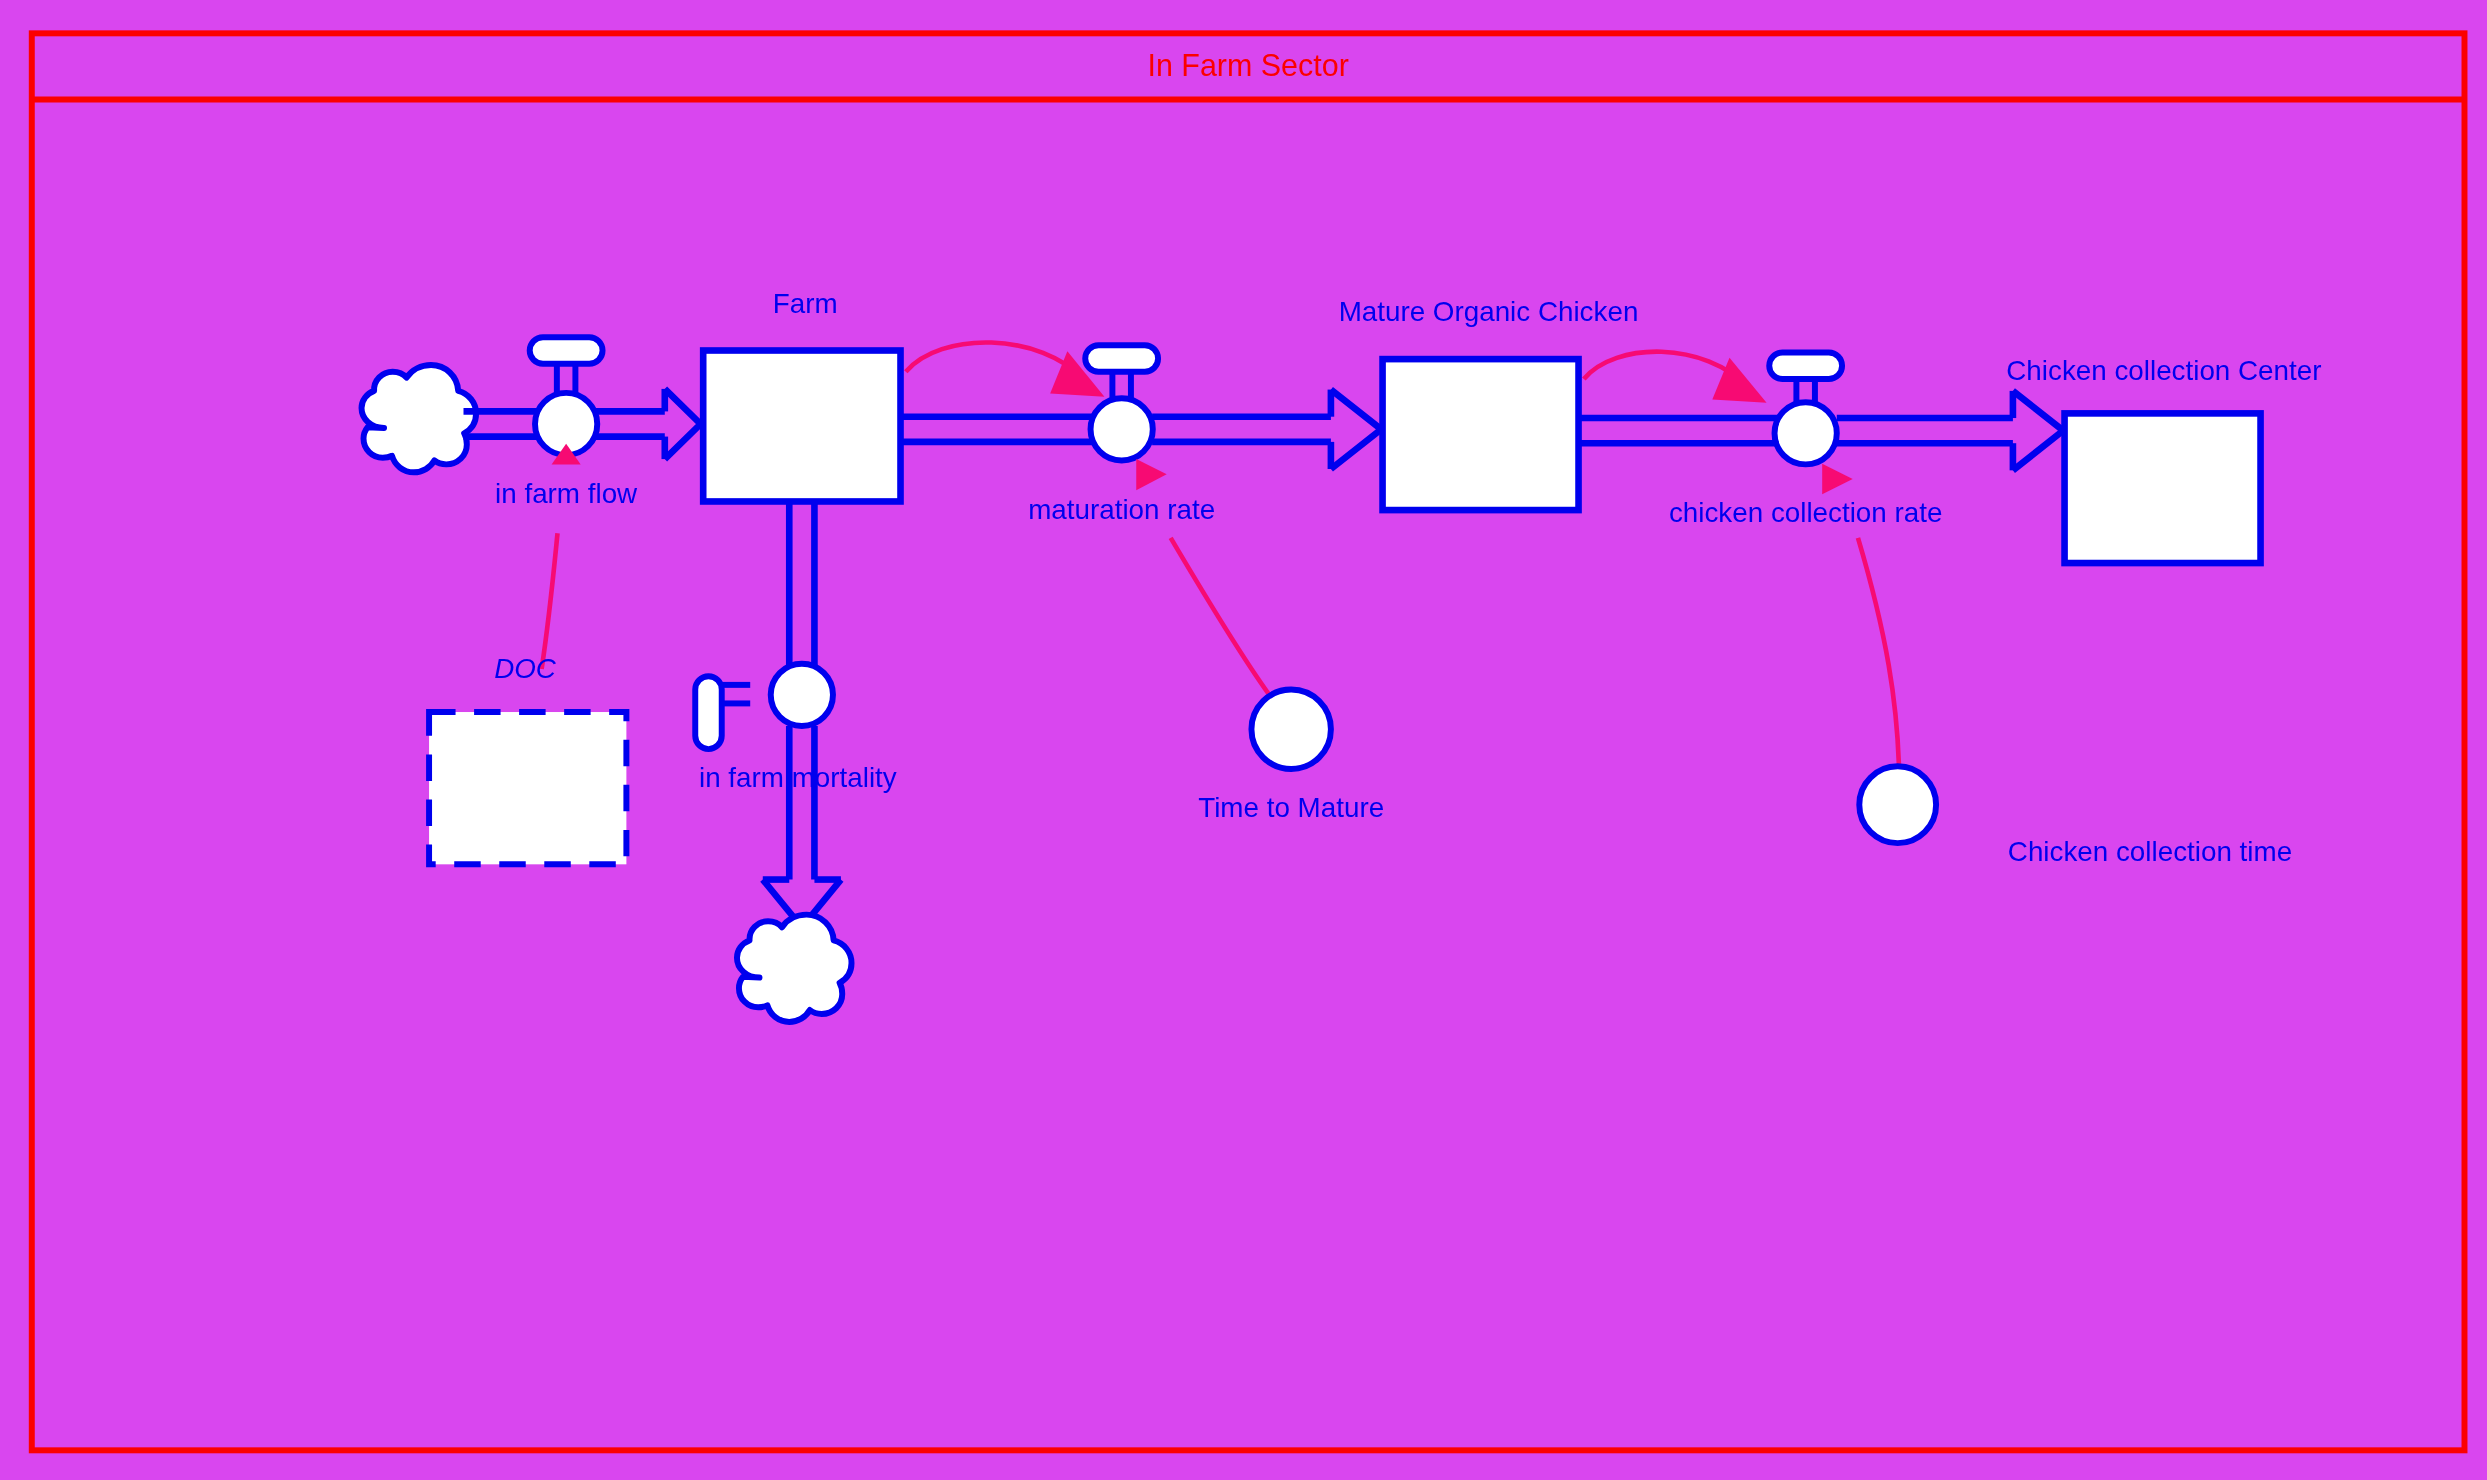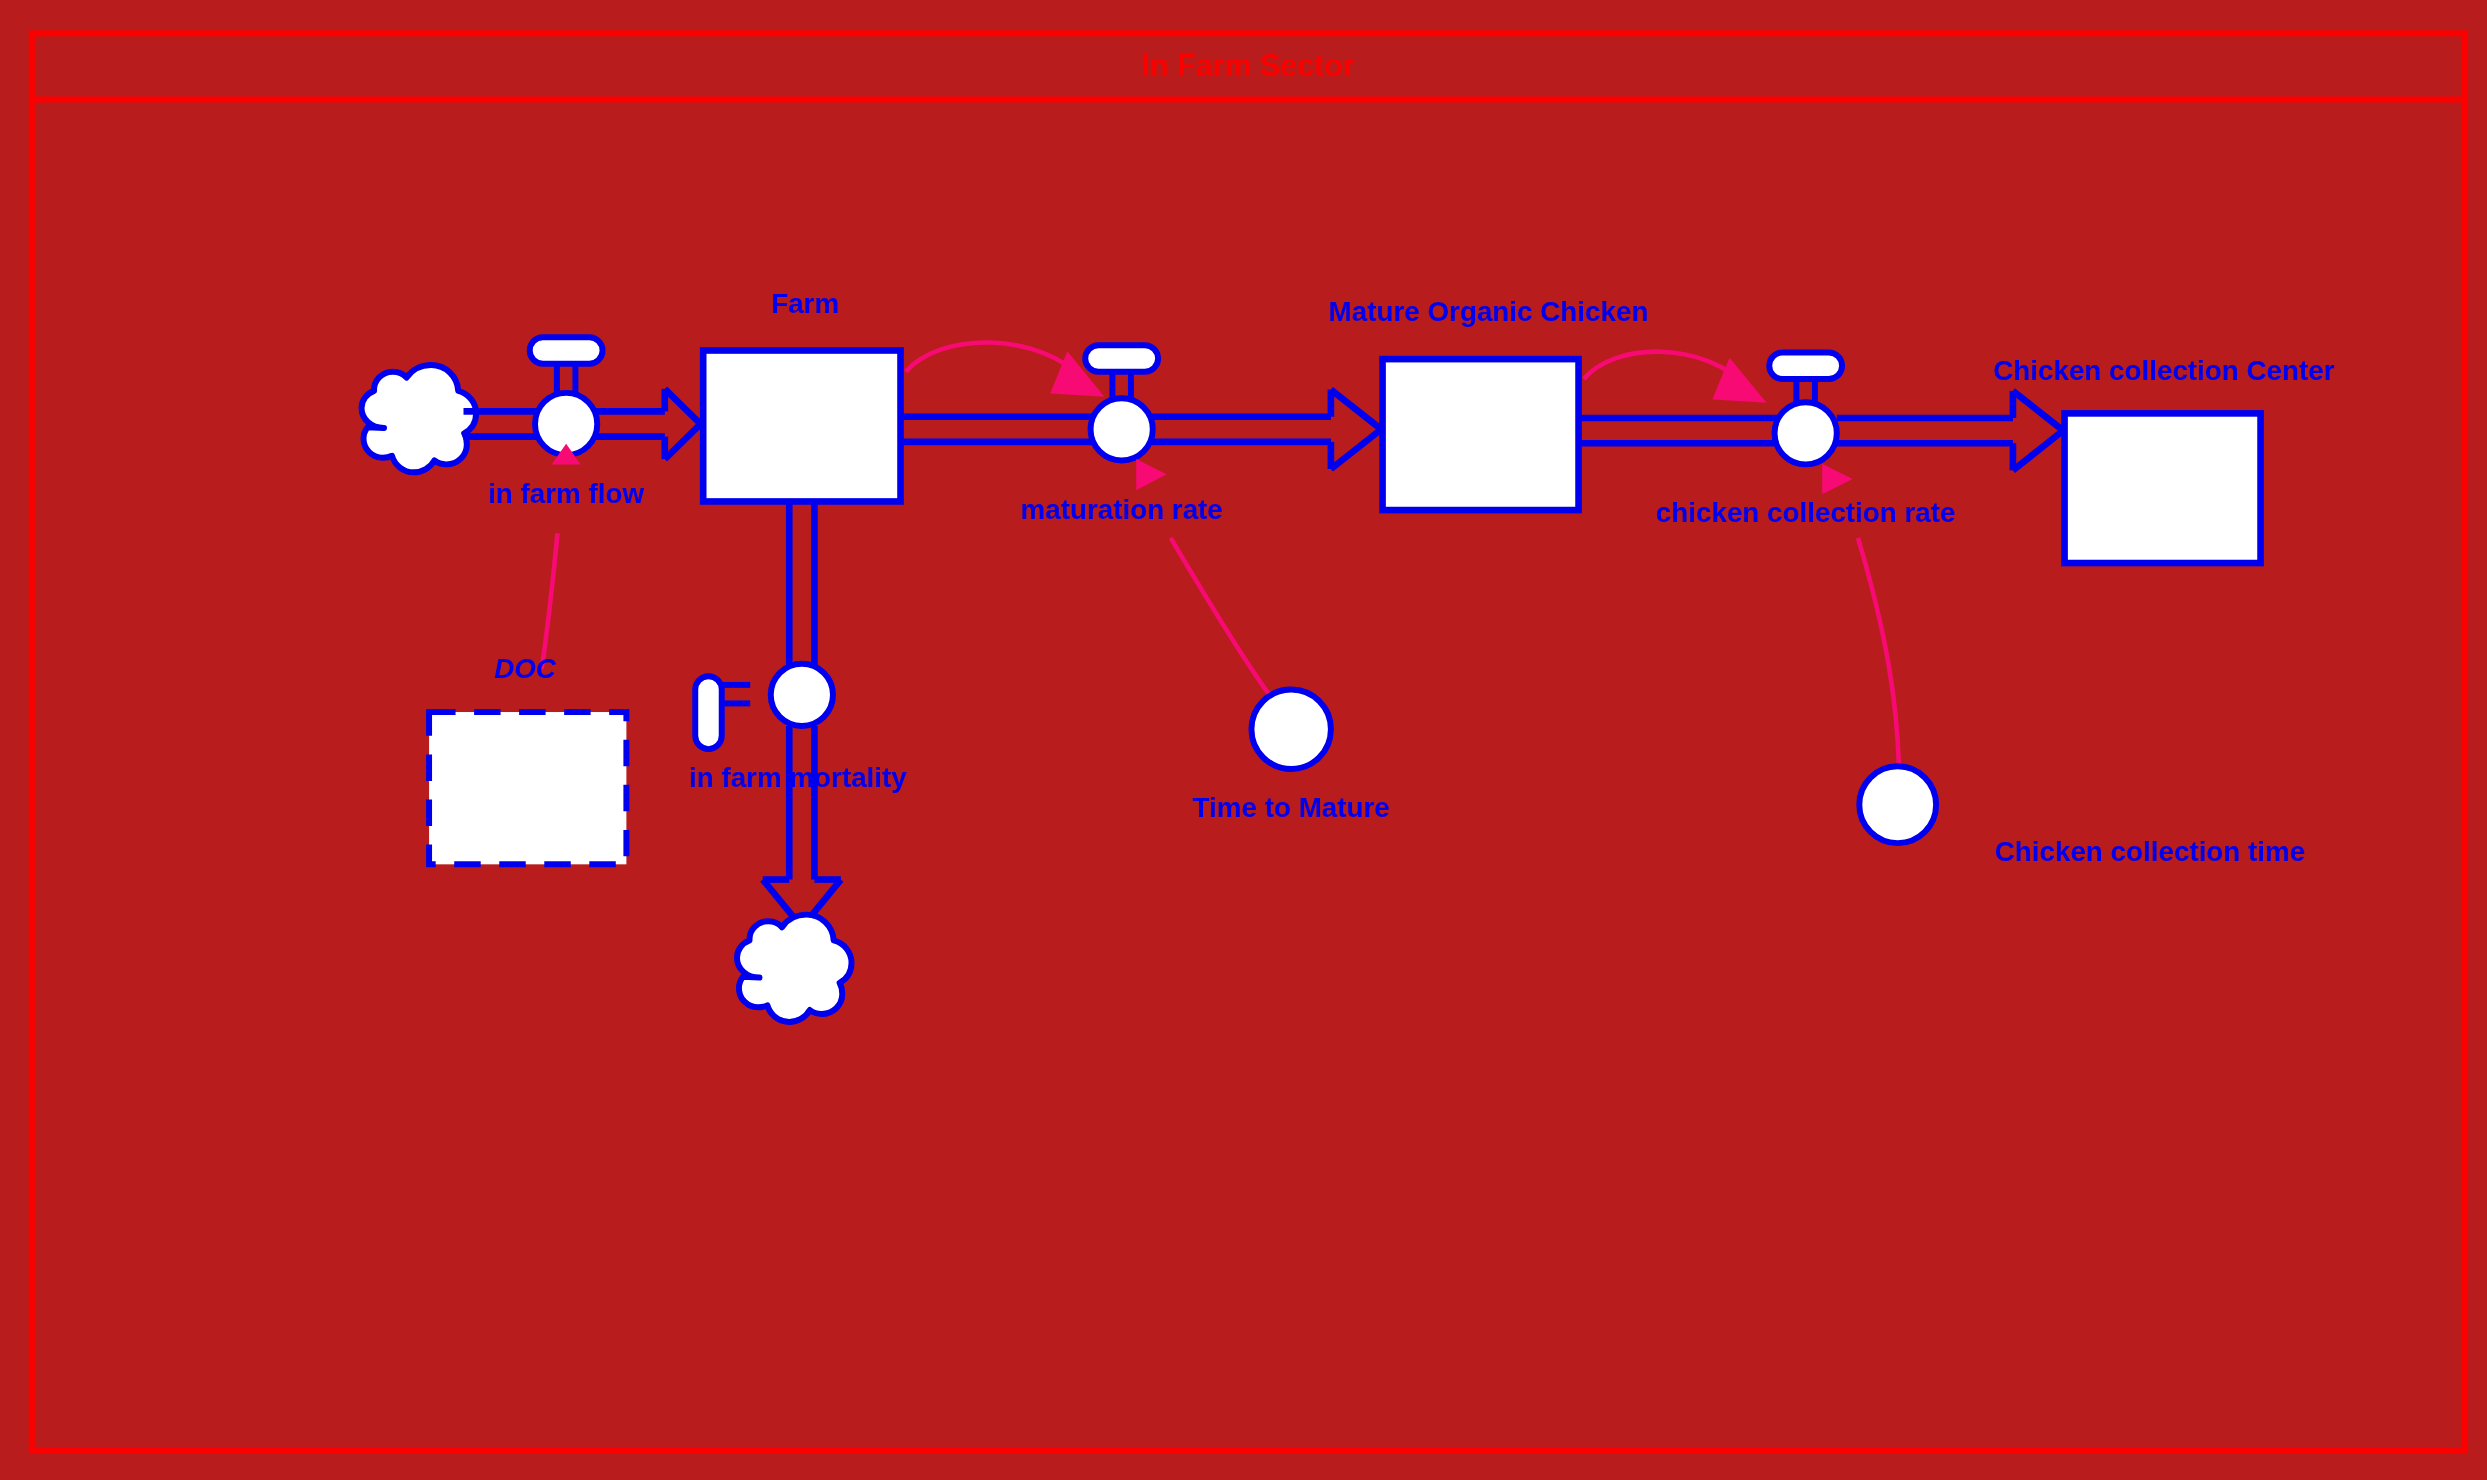--- a/index.html
+++ b/index.html
@@ -11,22 +11,21 @@
   body {
     width: 2487px;
     height: 1481px;
     font-family: "Liberation Sans", sans-serif;
     overflow: hidden;
   }
   #stage {
     position: relative;
     width: 2487px;
     height: 1481px;
-    background: #b91c1c;
-    font-weight: bold;
+    background: #d946ef;
   }
   #diagram-svg {
     position: absolute;
     left: 0;
     top: 0;
     width: 2487px;
     height: 1481px;
   }
   .sector-title {
     font-family: "Liberation Sans", sans-serif;

